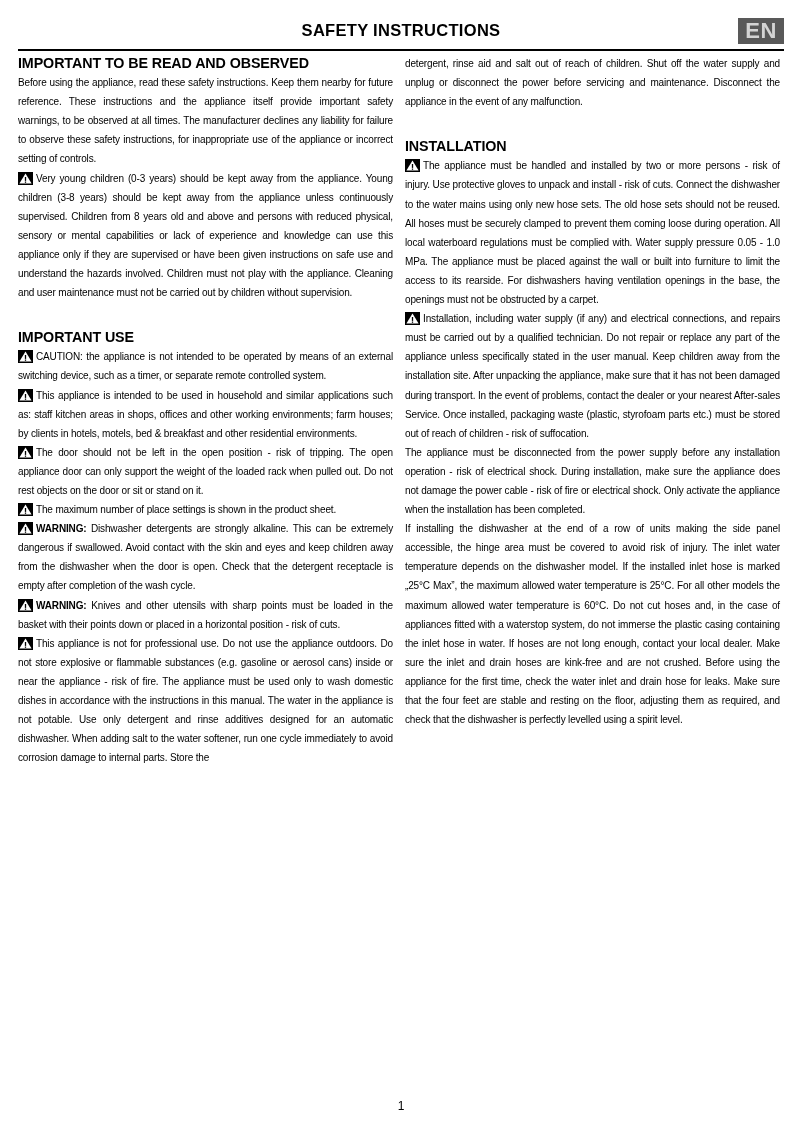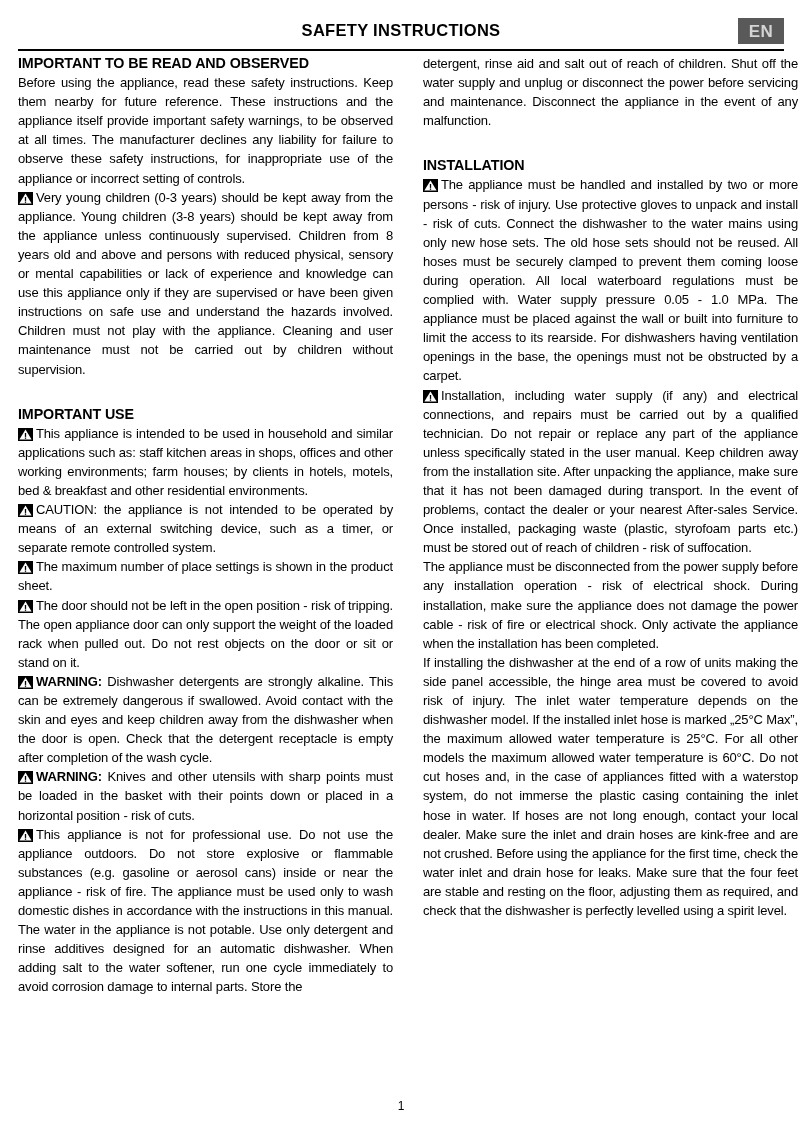--- a/index.html
+++ b/index.html
@@ -38,62 +38,62 @@
     line-height: 1;
   }
   .lang-badge {
     position: absolute;
     right: 18px;
     top: 18px;
     width: 46px;
     height: 26px;
     background: #595959;
     color: #d4d4d4;
-    font-size: 17px;
+    font-size: 22px;
     font-weight: bold;
     letter-spacing: 0.5px;
     display: flex;
     align-items: center;
     justify-content: center;
     line-height: 1;
   }
   .header-rule {
     position: absolute;
     left: 18px;
     right: 18px;
     top: 49px;
     height: 2px;
     background: #000000;
   }
 
   
   .columns {
     display: flex;
-    gap: 30px;
+    gap: 12px;
     padding: 6px 18px 0 18px;
   }
   .col {
     width: 375px;
     flex: 0 0 375px;
   }
 
   h2.sec-head {
     font-size: 14.3px;
     font-weight: bold;
     margin: 0;
     padding: 0;
     line-height: 19.1px;
     letter-spacing: -0.1px;
   }
   h2.sec-head.spaced {
     margin-top: 26px;
   }
 
   p.body {
-    font-size: 13px;
+    font-size: 10px;
     line-height: 19.1px;
     margin: 0;
     padding: 0;
     text-align: justify;
     text-justify: inter-word;
     letter-spacing: -0.15px;
     -webkit-hyphens: none;
     hyphens: none;
   }
   p.body.lastline-left { text-align-last: left; }
@@ -149,42 +149,42 @@
               <rect x="6.85" y="9.5" width="1.3" height="1.3" fill="#000"></rect>
             </svg></span><span>Very young children (0-3 years) should be kept away from the appliance. Young children (3-8 years) should be kept away from the appliance unless continuously supervised. Children from 8 years old and above and persons with reduced physical, sensory or mental capabilities or lack of experience and knowledge can use this appliance only if they are supervised or have been given instructions on safe use and understand the hazards involved. Children must not play with the appliance. Cleaning and user maintenance must not be carried out by children without supervision.</span></p>
 
       <h2 class="sec-head spaced">IMPORTANT USE</h2>
 
       <p class="body"><span class="warn"><svg width="15" height="13" viewBox="0 0 15 13">
               <rect x="0" y="0" width="15" height="13" fill="#000"></rect>
               <polygon points="7.5,1.6 13.6,11.6 1.4,11.6" fill="#fff"></polygon>
               <rect x="6.85" y="5.0" width="1.3" height="3.9" fill="#000"></rect>
               <rect x="6.85" y="9.5" width="1.3" height="1.3" fill="#000"></rect>
+            </svg></span><span>CAUTION: the appliance is not intended to be operated by means of an external switching device, such as a timer, or separate remote controlled system.</span></p>
+
+      <p class="body"><span class="warn"><svg width="15" height="13" viewBox="0 0 15 13">
+              <rect x="0" y="0" width="15" height="13" fill="#000"></rect>
+              <polygon points="7.5,1.6 13.6,11.6 1.4,11.6" fill="#fff"></polygon>
+              <rect x="6.85" y="5.0" width="1.3" height="3.9" fill="#000"></rect>
+              <rect x="6.85" y="9.5" width="1.3" height="1.3" fill="#000"></rect>
             </svg></span><span>This appliance is intended to be used in household and similar applications such as: staff kitchen areas in shops, offices and other working environments; farm houses; by clients in hotels, motels, bed &amp; breakfast and other residential environments.</span></p>
 
       <p class="body"><span class="warn"><svg width="15" height="13" viewBox="0 0 15 13">
               <rect x="0" y="0" width="15" height="13" fill="#000"></rect>
               <polygon points="7.5,1.6 13.6,11.6 1.4,11.6" fill="#fff"></polygon>
               <rect x="6.85" y="5.0" width="1.3" height="3.9" fill="#000"></rect>
               <rect x="6.85" y="9.5" width="1.3" height="1.3" fill="#000"></rect>
-            </svg></span><span>CAUTION: the appliance is not intended to be operated by means of an external switching device, such as a timer, or separate remote controlled system.</span></p>
+            </svg></span><span>The door should not be left in the open position - risk of tripping. The open appliance door can only support the weight of the loaded rack when pulled out. Do not rest objects on the door or sit or stand on it.</span></p>
 
       <p class="body"><span class="warn"><svg width="15" height="13" viewBox="0 0 15 13">
               <rect x="0" y="0" width="15" height="13" fill="#000"></rect>
               <polygon points="7.5,1.6 13.6,11.6 1.4,11.6" fill="#fff"></polygon>
               <rect x="6.85" y="5.0" width="1.3" height="3.9" fill="#000"></rect>
               <rect x="6.85" y="9.5" width="1.3" height="1.3" fill="#000"></rect>
             </svg></span><span>The maximum number of place settings is shown in the product sheet.</span></p>
-
-      <p class="body"><span class="warn"><svg width="15" height="13" viewBox="0 0 15 13">
-              <rect x="0" y="0" width="15" height="13" fill="#000"></rect>
-              <polygon points="7.5,1.6 13.6,11.6 1.4,11.6" fill="#fff"></polygon>
-              <rect x="6.85" y="5.0" width="1.3" height="3.9" fill="#000"></rect>
-              <rect x="6.85" y="9.5" width="1.3" height="1.3" fill="#000"></rect>
-            </svg></span><span>The door should not be left in the open position - risk of tripping. The open appliance door can only support the weight of the loaded rack when pulled out. Do not rest objects on the door or sit or stand on it.</span></p>
 
       <p class="body"><span class="warn"><svg width="15" height="13" viewBox="0 0 15 13">
               <rect x="0" y="0" width="15" height="13" fill="#000"></rect>
               <polygon points="7.5,1.6 13.6,11.6 1.4,11.6" fill="#fff"></polygon>
               <rect x="6.85" y="5.0" width="1.3" height="3.9" fill="#000"></rect>
               <rect x="6.85" y="9.5" width="1.3" height="1.3" fill="#000"></rect>
             </svg></span><b>WARNING:</b> <span>Dishwasher detergents are strongly alkaline. This can be extremely dangerous if swallowed. Avoid contact with the skin and eyes and keep children away from the dishwasher when the door is open. Check that the detergent receptacle is empty after completion of the wash cycle.</span></p>
 
       <p class="body"><span class="warn"><svg width="15" height="13" viewBox="0 0 15 13">
               <rect x="0" y="0" width="15" height="13" fill="#000"></rect>

